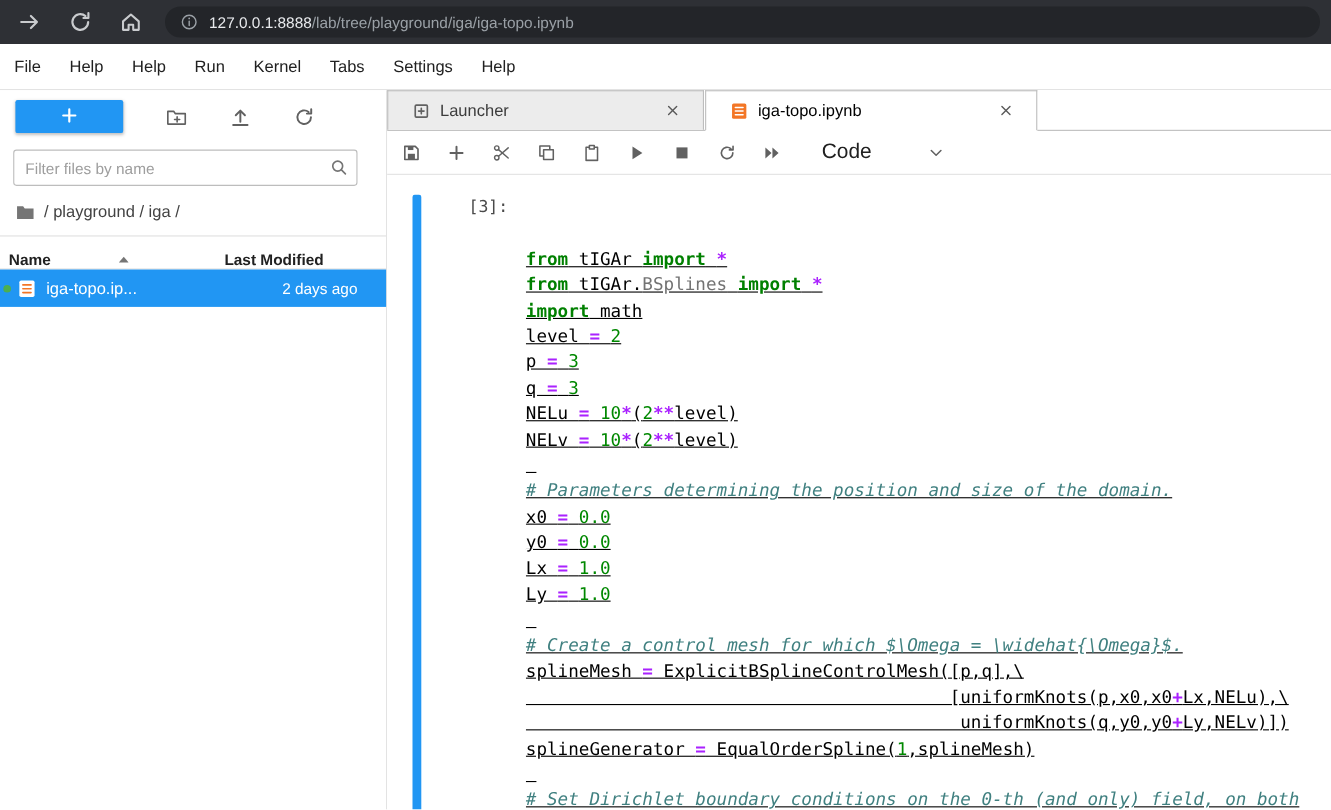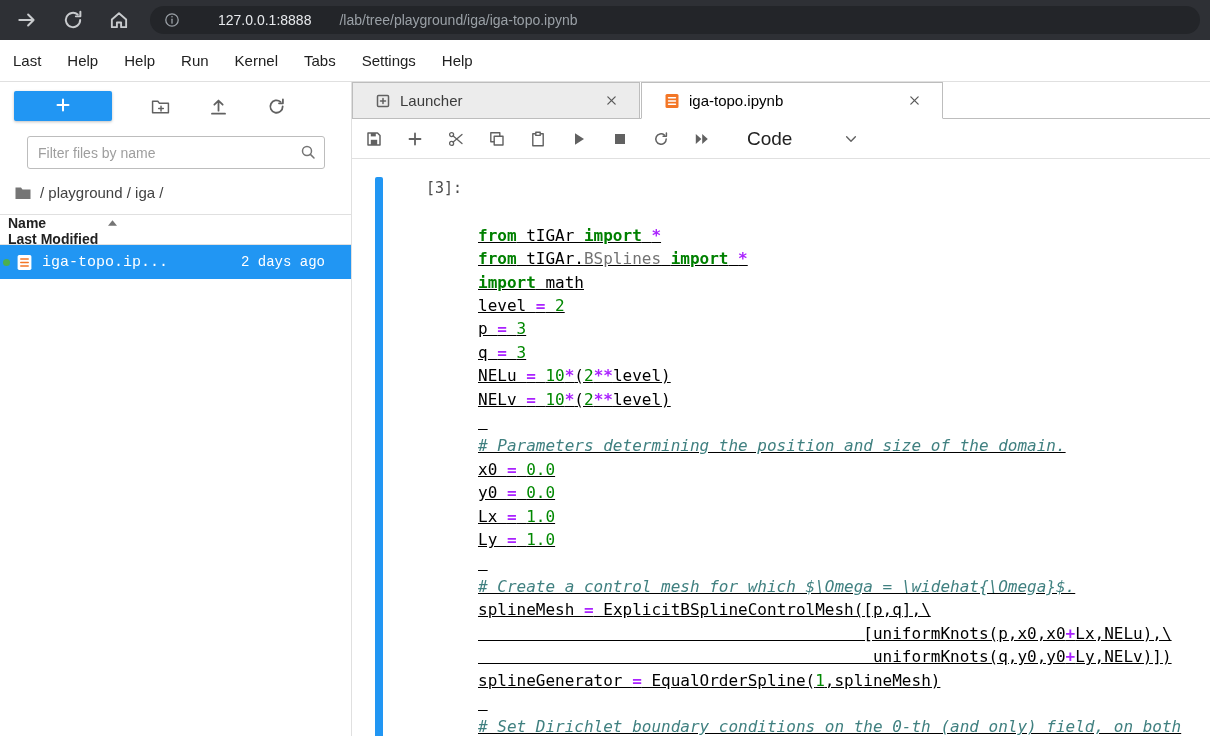--- a/index.html
+++ b/index.html
@@ -6,21 +6,21 @@
   html,body { width:1210px; height:736px; overflow:hidden; background:#fff;
               font-family:"Liberation Sans", sans-serif; }
   .screen { width:1210px; height:736px; display:flex; flex-direction:column; }
 
   
   .browser-bar { height:40px; background:#2e3035; display:flex; align-items:center;
                  padding:0 10px 0 4px; flex:0 0 auto; }
   .bicon { width:22px; height:22px; color:#c9cbce; margin:0 12px; flex:0 0 auto; cursor:pointer; }
   .bicon svg { width:100%; height:100%; }
   .url-pill { flex:1; height:28px; margin-left:8px; background:#232529; border-radius:14px;
-              display:flex; align-items:center; padding:0 14px; font-size:14px; overflow:hidden; white-space:nowrap;gap:28px; }
+              display:flex; align-items:center; padding:0 14px; font-size:14px; overflow:hidden; white-space:nowrap; }
   .info-icon { width:16px; height:16px; color:#9aa0a6; margin-right:10px; flex:0 0 auto; }
   .info-icon svg { width:100%; height:100%; }
   .url-host { color:#e8eaed; }
   .url-path { color:#9aa0a6; }
 
   
   .menubar { height:42px; background:#fff; border-bottom:1px solid #e0e0e0;
              display:flex; align-items:center; padding-left:0; font-size:15px; color:#212121; flex:0 0 auto; }
   .menu-item { padding:0 13px; line-height:42px; cursor:pointer; }
 
@@ -30,42 +30,42 @@
   .sidebar { width:352px; flex:0 0 auto; background:#fff; border-right:1px solid #e0e0e0;
              display:flex; flex-direction:column; }
   .sb-toolbar { display:flex; align-items:center; padding:9px 26px 4px 14px; }
   .new-btn { width:98px; height:30px; background:#2196f3; border:none; border-radius:2px;
              color:#fff; display:flex; align-items:center; justify-content:center;
              box-shadow:0 1px 3px rgba(0,0,0,.25); cursor:pointer; }
   .new-btn svg { width:16px; height:16px; }
   .sb-icon { width:19px; height:19px; color:#616161; margin-left:39px; cursor:pointer; }
   .sb-icon svg { width:100%; height:100%; }
 
-  .filter-wrap { position:relative; margin:11px 26px 4px 27px; }
+  .filter-wrap { position:relative; margin:11px 26px 4px 12px; }
   .filter-wrap input { width:100%; height:33px; border:1px solid #bdbdbd; border-radius:3px;
                        padding:0 32px 0 10px; font-size:14px; color:#212121;
                        font-family:"Liberation Sans",sans-serif; outline:none; }
   .filter-wrap input::placeholder { color:#9e9e9e; }
   .search-icon { position:absolute; right:9px; top:8px; width:16px; height:16px; color:#757575; }
   .search-icon svg { width:100%; height:100%; }
 
   .breadcrumb { display:flex; align-items:center; gap:8px; padding:11px 14px 13px; font-size:15px;
                 color:#424242; cursor:pointer; }
   .folder-icon { width:18px; height:16px; color:#757575; }
   .folder-icon svg { width:100%; height:100%; display:block; }
 
-  .file-header { display:flex; align-items:flex-start; height:31px; border-top:1px solid #e0e0e0;
+  .file-header { display:flex; align-items:flex-end; height:31px; border-top:1px solid #e0e0e0;
                  border-bottom:1px solid #e0e0e0; padding:0 26px 0 8px; font-size:14px;
-                 font-weight:600; color:#212121;flex-direction:column; }
+                 font-weight:600; color:#212121; }
   .col-name { display:flex; align-items:center; width:196px; cursor:pointer; }
   .sort-caret { width:9px; height:6px; margin-left:62px; }
   .sort-caret svg { display:block; width:100%; height:100%; }
   .col-mod { flex:1; cursor:pointer; }
 
-  .file-row { display:flex; align-items:center; height:34px; padding:0 26px 0 0; font-size:15px; cursor:pointer;font-family:Liberation Mono, monospace; }
+  .file-row { display:flex; align-items:center; height:34px; padding:0 26px 0 0; font-size:15px; cursor:pointer; }
   .file-row.selected { background:#2196f3; color:#fff; }
   .run-dot { width:7px; height:7px; border-radius:50%; background:#4caf50; margin:0 6px 0 3px; flex:0 0 auto; }
   .nbfile-icon { width:17px; height:17px; margin-right:9px; flex:0 0 auto; }
   .nbfile-icon svg { width:100%; height:100%; display:block; }
   .fname { flex:1; white-space:nowrap; overflow:hidden; }
   .fmod { font-size:14px; }
 
   
   .main { flex:1; display:flex; flex-direction:column; min-width:0; background:#fff; }
   .tabbar { height:37px; display:flex; border-bottom:1px solid #bdbdbd; background:#fff; flex:0 0 auto; }
@@ -131,21 +131,21 @@
             <path d="M8 7.2v4" stroke-linecap="round"></path>
             <circle cx="8" cy="4.8" r="0.8" fill="currentColor" stroke="none"></circle>
           </svg>
       </span>
       <span class="url-host">127.0.0.1:8888</span>
         <span class="url-path">/lab/tree/playground/iga/iga-topo.ipynb</span>
     </div>
   </header>
 
   <nav class="menubar">
-    <span class="menu-item">Last</span>
+    <span class="menu-item">File</span>
     <span class="menu-item">Help</span>
     <span class="menu-item">Help</span>
     <span class="menu-item">Run</span>
     <span class="menu-item">Kernel</span>
     <span class="menu-item">Tabs</span>
     <span class="menu-item">Settings</span>
     <span class="menu-item">Help</span>
   </nav>
 
   <div class="content">

